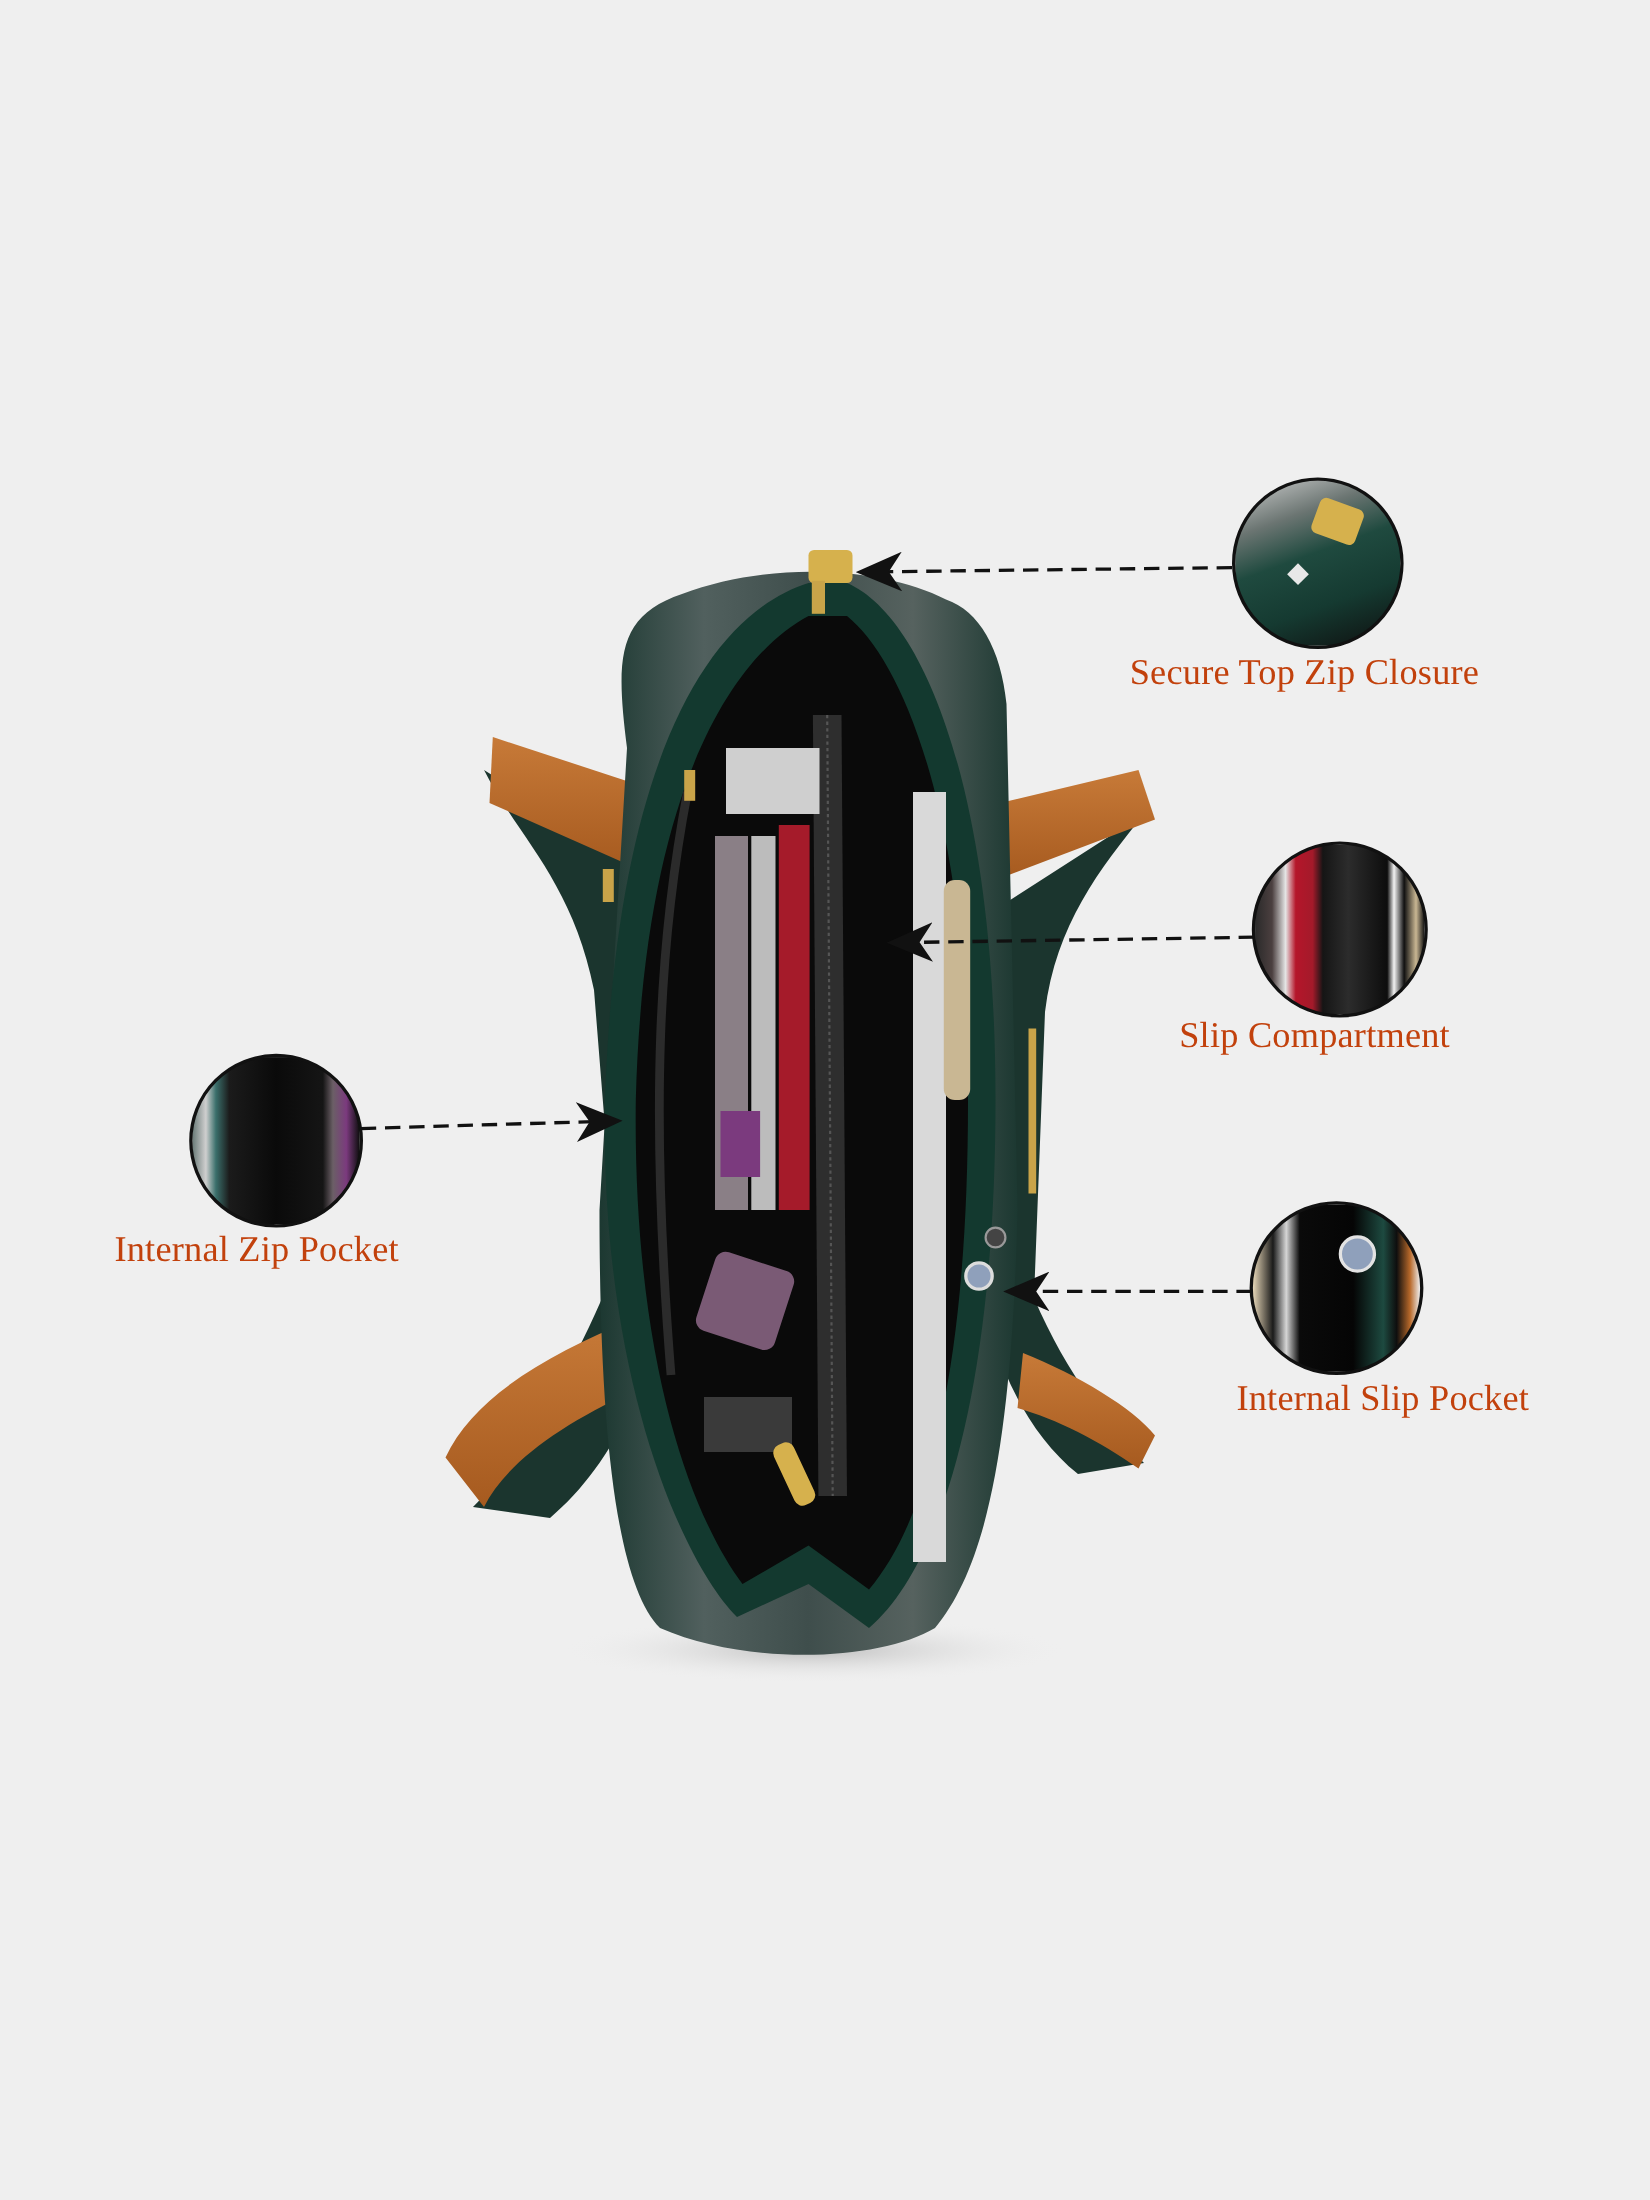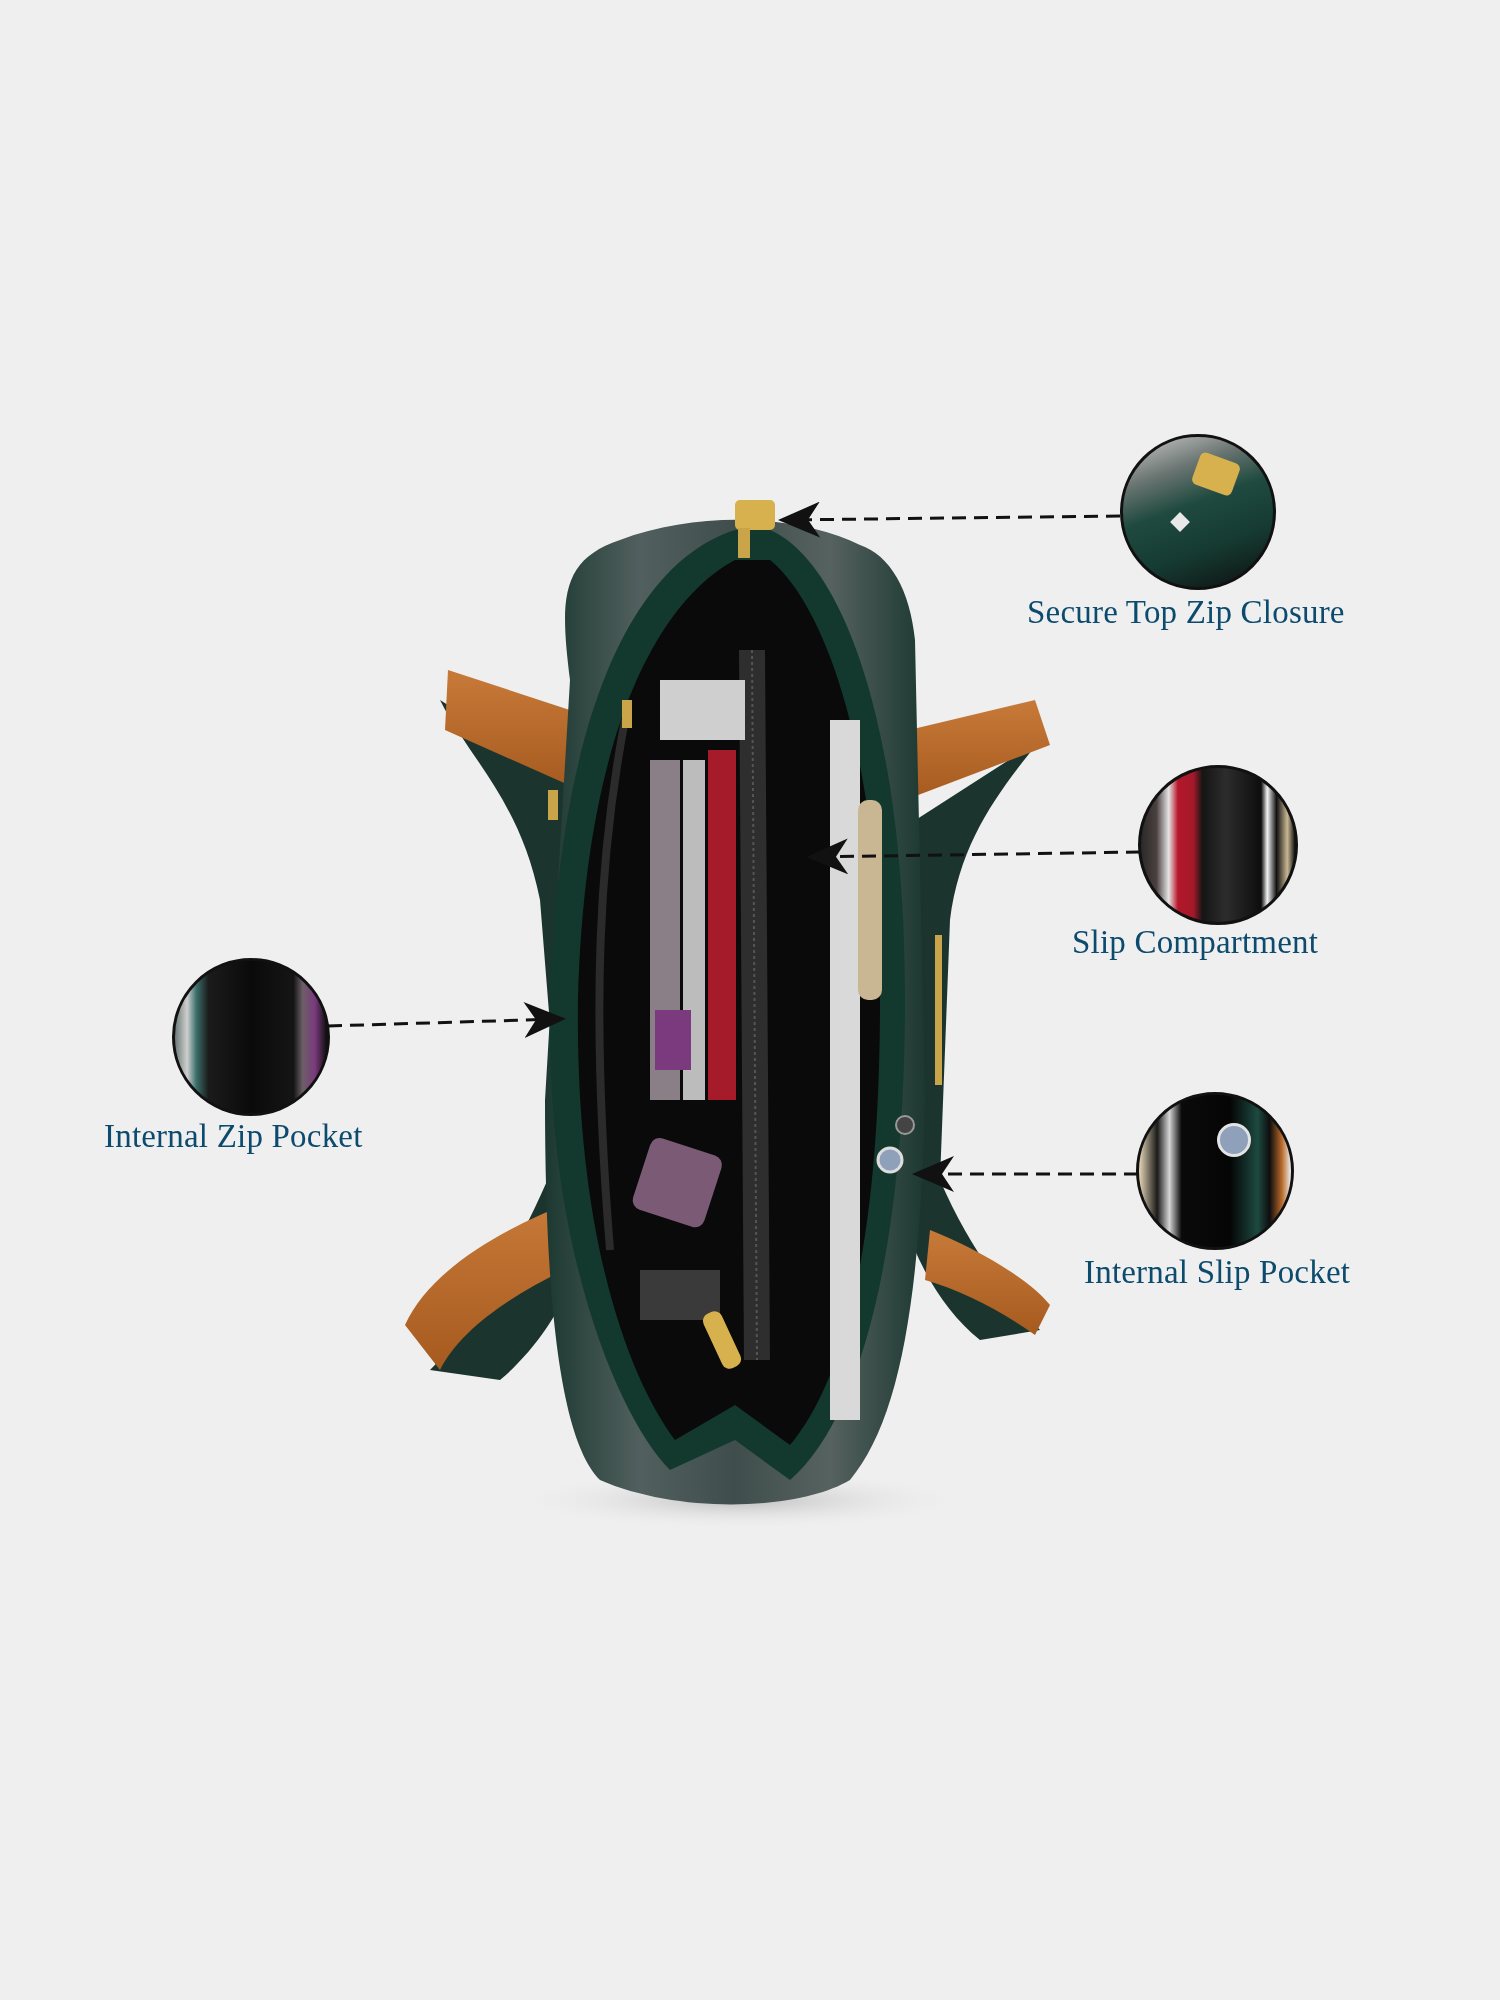--- a/index.html
+++ b/index.html
@@ -3,21 +3,21 @@
 <meta charset="utf-8">
 <style>
   html, body { margin:0; padding:0; }
   body {
     width:1500px; height:2000px; background:#efefef; position:relative; overflow:hidden;
     font-family:"DejaVu Serif", "Liberation Serif", serif;
   }
   .stage { position:absolute; left:0; top:0; width:1500px; height:2000px; }
   svg.art { position:absolute; left:0; top:0; }
   .callout-label {
-    position:absolute; color:#0c4a6e; font-family:"Liberation Serif", "DejaVu Serif", serif;
+    position:absolute; color:#c2410c; font-family:"Liberation Serif", "DejaVu Serif", serif;
     font-size:33px; white-space:nowrap; letter-spacing:0.2px;
   }
   .detail-circle {
     position:absolute; border-radius:50%; border:3px solid #111; overflow:hidden; box-sizing:border-box;
   }
 </style>
 </head>
 <body>
 
 <div class="stage">
@@ -104,14 +104,14 @@
 
   <div class="detail-circle" style="left:172px; top:958px; width:158px; height:158px; background:linear-gradient(90deg,#6a7b78 0%,#cfcfcf 8%,#3a6f6b 14%,#1b1b1b 22%,#0a0a0a 50%,#151515 78%,#6b5f66 84%,#7b3a7e 92%,#0d0d0d 100%);"></div>
 
   <div class="detail-circle" style="left:1136px; top:1092px; width:158px; height:158px; background:linear-gradient(90deg,#e7d7b8 0%,#1a1a1a 12%,#d5d5d5 20%,#0a0a0a 28%,#050505 60%,#1d4a40 78%,#0e0e0e 86%,#b8692a 94%,#efefef 100%);">
     <div style="position:absolute; left:78px; top:28px; width:28px; height:28px; border-radius:50%; background:#8fa0bb; border:3px solid #e3e3e3;"></div>
   </div>
 
   <div class="callout-label" style="left:1027px; top:594px;">Secure Top Zip Closure</div>
   <div class="callout-label" style="left:1072px; top:924px;">Slip Compartment</div>
   <div class="callout-label" style="left:104px; top:1118px;">Internal Zip Pocket</div>
-  <div class="callout-label" style="left:1084px; top:1254px;">Internal Slip Pocket</div>
+  <div class="callout-label" style="left:1124px; top:1254px;">Internal Slip Pocket</div>
 </div>
 
 </body></html>

